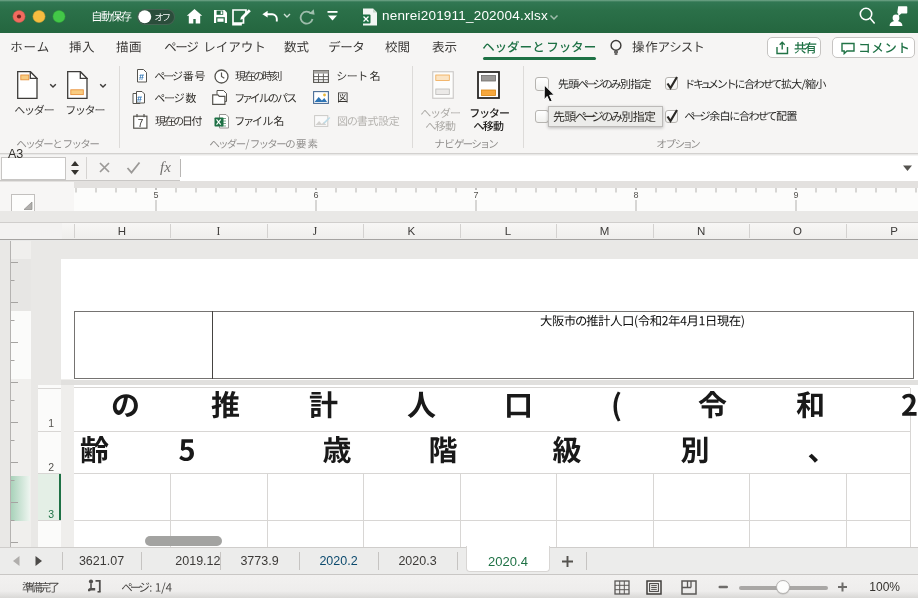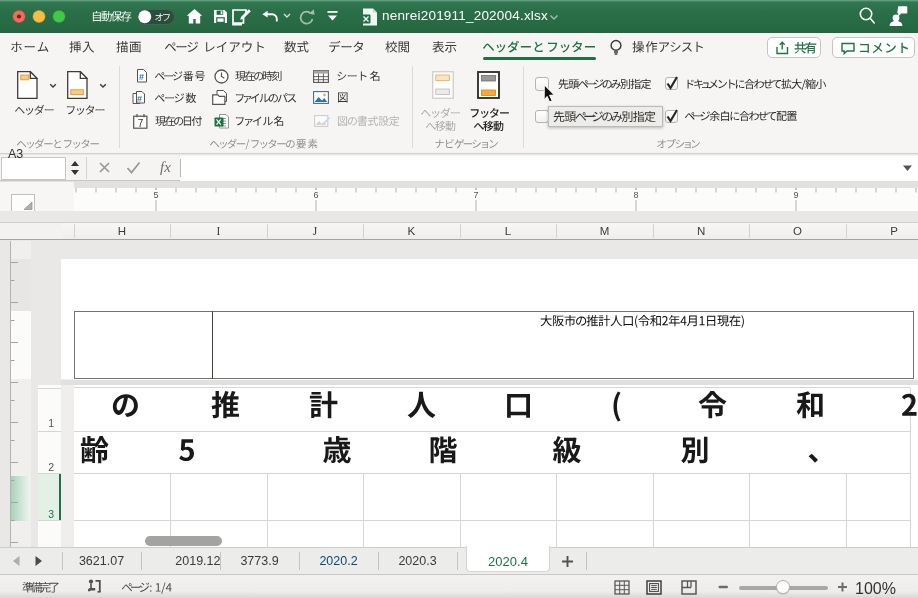--- a/index.html
+++ b/index.html
@@ -924,13 +924,13 @@
       <path d="M6.5 1 V7.5 M1 7.5 H10 M10 1 V7.5" fill="none" stroke="#5a5856" stroke-width="1.3"></path>
     </svg>
     <svg class="a" style="left:718px;top:585px" width="11" height="4" viewBox="0 0 11 4">
       <rect x="0.5" y="0.8" width="9.5" height="2.4" rx="1.2" fill="#6e6c6a"></rect>
     </svg>
     <div class="a" style="left:739px;top:585.5px;width:89px;height:4px;background:#a9a7a5;border-radius:2px"></div>
     <div class="a" style="left:776px;top:580px;width:14px;height:14px;background:#fdfdfc;border:1px solid #b6b4b2;border-radius:50%;box-shadow:0 0.5px 1px rgba(0,0,0,0.2)"></div>
     <svg class="a" style="left:837px;top:581px" width="11" height="12" viewBox="0 0 11 12">
       <path d="M5.5 1.5v9M1 6h9" stroke="#6e6c6a" stroke-width="2"></path>
     </svg>
-    <div class="a" style="left:855px;top:580px;width:45px;text-align:left;font-size:16px;color:#34322e">100%</div>
+    <div class="a" style="left:855px;top:580px;width:45px;text-align:right;font-size:12px;color:#34322e">100%</div>
   </div>
 </body></html>

